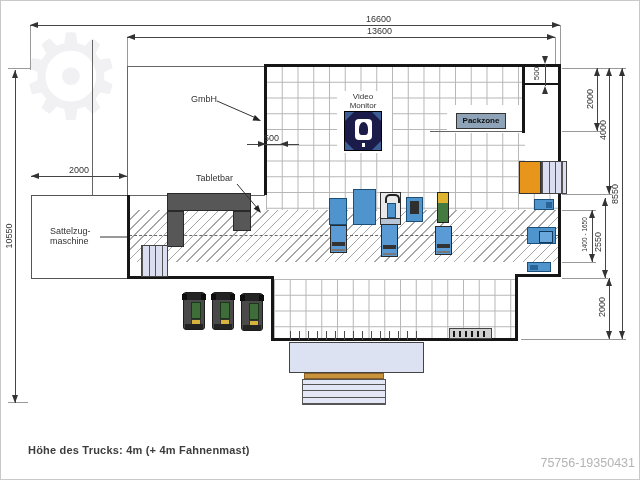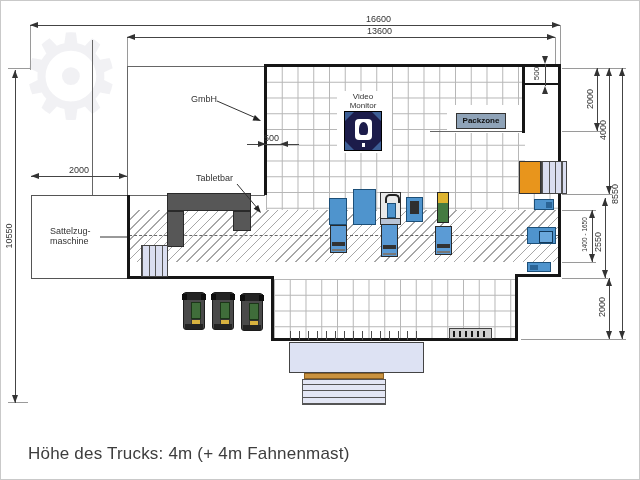--- a/index.html
+++ b/index.html
@@ -50,21 +50,21 @@
   .ah-l{border-right:8px solid #333;border-top:3px solid transparent;border-bottom:3px solid transparent;}
   .ah-r{border-left:8px solid #333;border-top:3px solid transparent;border-bottom:3px solid transparent;}
   .ah-u{border-bottom:8px solid #333;border-left:3px solid transparent;border-right:3px solid transparent;}
   .ah-d{border-top:8px solid #333;border-left:3px solid transparent;border-right:3px solid transparent;}
   .dim-lbl{position:absolute;bottom:2px;font-size:9px;color:#333;white-space:nowrap;}
   .vlabel{position:absolute;font-size:9px;color:#333;text-align:center;transform:rotate(-90deg);white-space:nowrap;z-index:5;}
   .plabel{position:absolute;font-size:9px;color:#333;white-space:nowrap;z-index:5;}
   .tabletbar{background:#8fa3b8;border:1.5px solid #333;box-sizing:border-box;color:#101010;
     font-size:8px;font-weight:bold;text-align:center;line-height:13px;z-index:4;}
   
-  .footnote{font-size:17px;font-weight:normal;color:#3d3d3d;letter-spacing:.2px;z-index:6;text-align:right;}
+  .footnote{font-size:11px;font-weight:bold;color:#3d3d3d;letter-spacing:.2px;z-index:6;text-align:right;}
   .wm-id{font-size:12.5px;color:#b4b4b4;z-index:6;}
   svg.leaders{position:absolute;left:0;top:0;z-index:5;}
 </style>
 </head>
 <body>
 
 <div id="app">
 
 
   <div class="abs gearmark">⚙</div>
@@ -288,14 +288,15 @@
   </div>
   <div class="vlabel" style="left:578px;top:237px;width:40px;">2550</div>
 
   <div class="dim-v" style="left:609px;top:278px;height:61px;">
     <div class="ah ah-u" style="top:0;left:-3px;"></div>
       <div class="ah ah-d" style="bottom:0;left:-3px;"></div>
   </div>
   <div class="vlabel" style="left:582px;top:302px;width:40px;">2000</div>
 
   <div class="abs footnote" style="left:28px;top:444px;">Höhe des Trucks: 4m (+ 4m Fahnenmast)</div>
+  <div class="abs wm-id" style="right:5px;top:456px;">75756-19350431</div>
 
 </div>
 
 </body></html>

